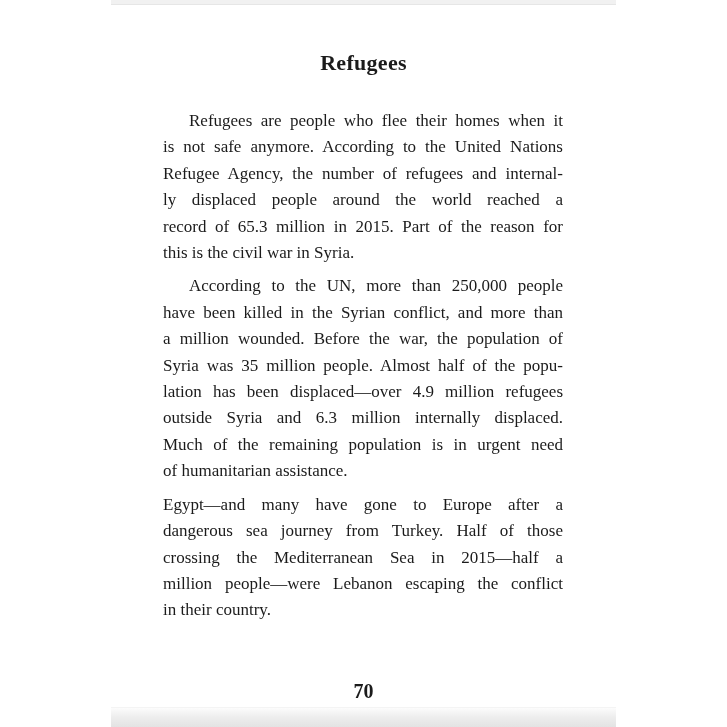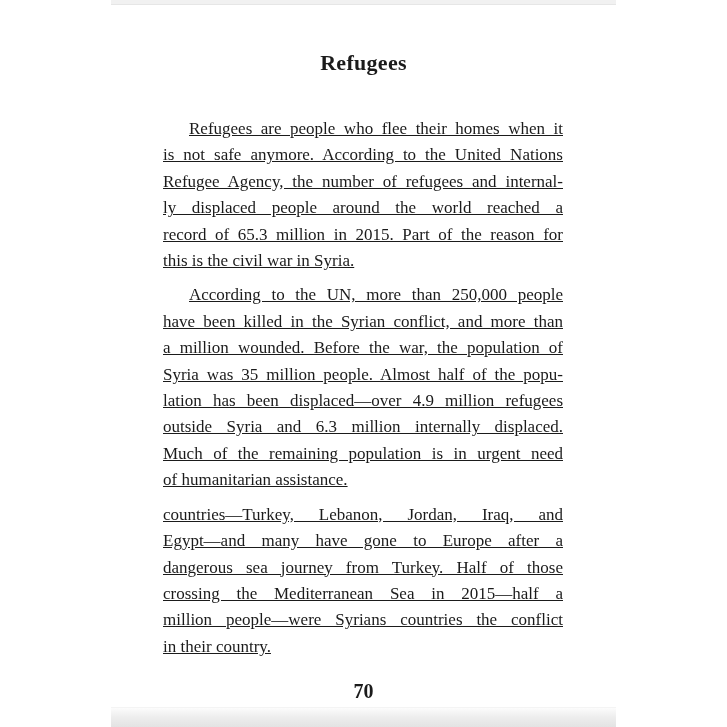--- a/index.html
+++ b/index.html
@@ -63,22 +63,21 @@
   }
   .text-block {
     position: absolute;
     top: 103px;
     left: 52px;
     width: 400px;
     font-size: 17px;
     line-height: 26.4px;
   }
   .paragraph {
-    margin: 8px 0 7px 0;
-    text-decoration: underline;
+    margin: 0 0 7px 0;
   }
   .line {
     white-space: nowrap;
     text-align: justify;
     text-align-last: justify;
   }
   .line.para-first {
     text-indent: 26px;
   }
   .line.para-last {
@@ -119,25 +118,24 @@
           <div class="line para-first">According to the UN, more than 250,000 people</div>
           <div class="line">have been killed in the Syrian conflict, and more than</div>
           <div class="line">a million wounded. Before the war, the population of</div>
           <div class="line">Syria was 35 million people. Almost half of the popu-</div>
           <div class="line">lation has been displaced—over 4.9 million refugees</div>
           <div class="line">outside Syria and 6.3 million internally displaced.</div>
           <div class="line">Much of the remaining population is in urgent need</div>
           <div class="line para-last">of humanitarian assistance.</div>
         </div>
         <div class="paragraph">
-          <div class="line">countries—Turkey, Lebanon, Jordan, Iraq, and</div>
           <div class="line">Egypt—and many have gone to Europe after a</div>
           <div class="line">dangerous sea journey from Turkey. Half of those</div>
           <div class="line">crossing the Mediterranean Sea in 2015—half a</div>
-          <div class="line">million people—were Syrians countries the conflict</div>
+          <div class="line">million people—were Lebanon escaping the conflict</div>
           <div class="line para-last">in their country.</div>
         </div>
       </div>
   </div>
 
   <div class="page-number">70</div>
 
   <div class="page-edge-bottom"></div>
 
 </div>

